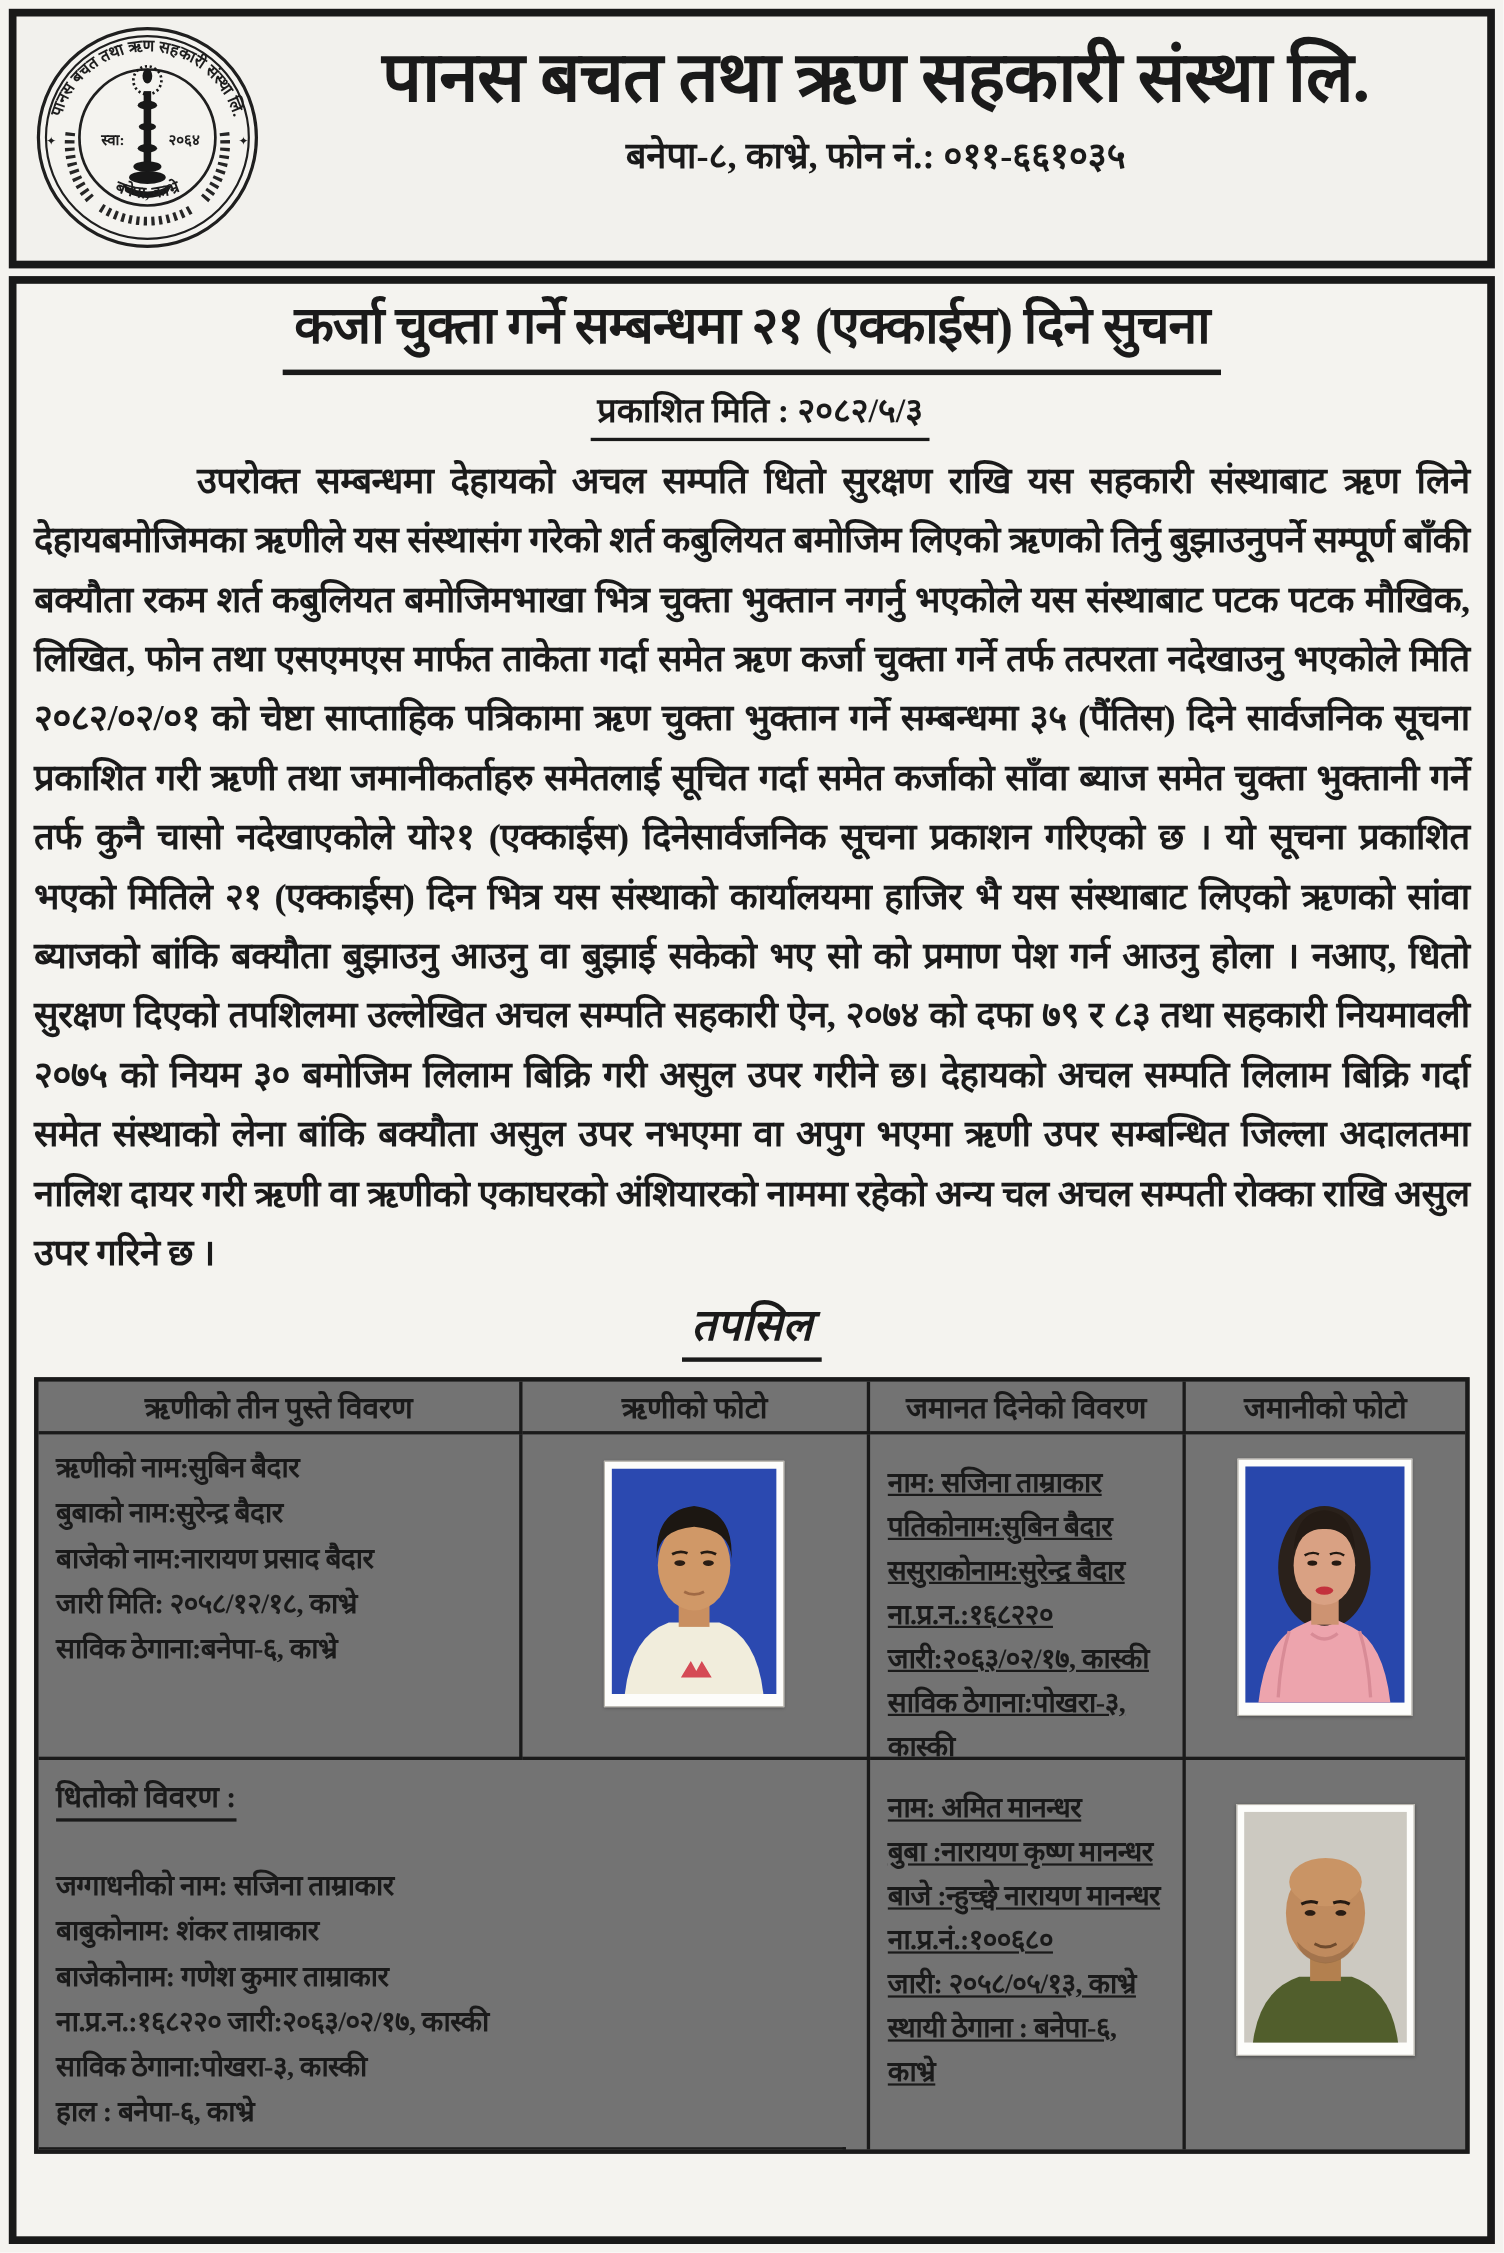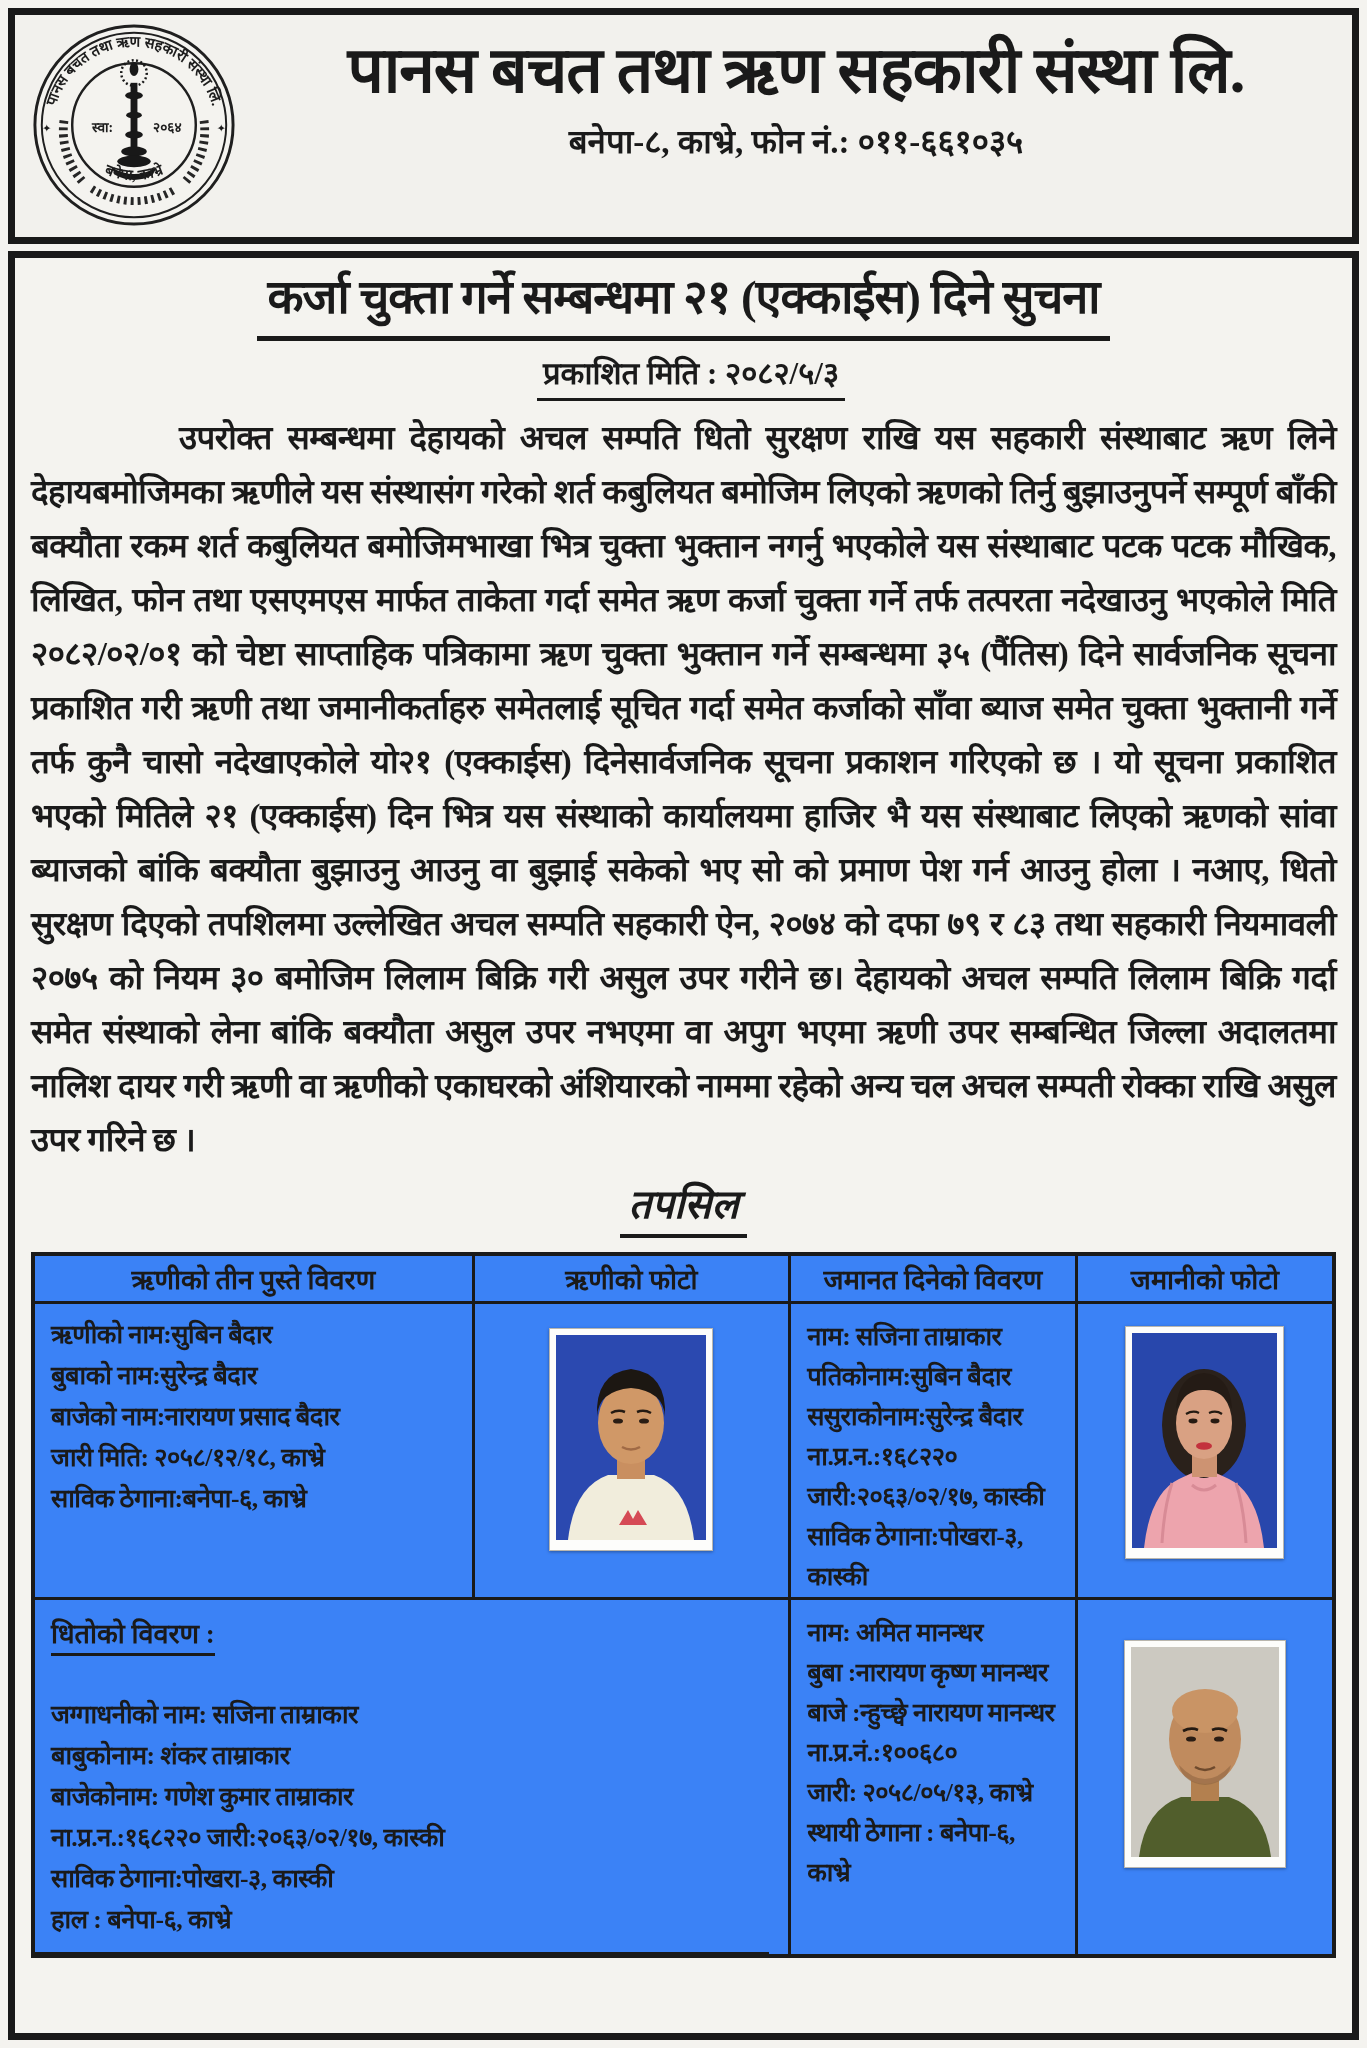--- a/index.html
+++ b/index.html
@@ -78,41 +78,41 @@
     padding:0 8px 4px 8px;
   }
   
   .dt{
     margin:14px 2px 0 2px;
     border:4px solid #1a1a1a;
     height:706px;
     display:grid;
     grid-template-columns:33.9% 24.4% 22.1% 1fr;
     grid-template-rows:48px 296px 1fr;
-    background:#3b82f6;
+    background:#737373;
     box-sizing:border-box;
   }
   .dt-cell{
     border-right:3px solid #1a1a1a;
     border-bottom:3px solid #1a1a1a;
     box-sizing:border-box;
     overflow:hidden;
   }
   .dt-cell.last-col{border-right:none;}
   .dt-cell.last-row{border-bottom:none;}
   .dt-head{
     display:flex;align-items:center;justify-content:center;
     font-size:27px;font-weight:bold;
   }
   .dt-text{
     padding:10px 12px 0 16px;
     font-size:25.5px;font-weight:bold;line-height:41px;
     letter-spacing:-0.5px;
   }
-  .dt-text.tight{line-height:40px;padding-top:13px;}
+  .dt-text.tight{line-height:40px;padding-top:24px;text-decoration:underline;}
   .photo-cell{display:flex;justify-content:center;}
   .photo-frame{
     background:#fdfdfb;
     border:1px solid #b9b6ae;
     box-shadow:0 1px 3px rgba(0,0,0,0.35);
     padding:6px;
     align-self:flex-start;
   }
   .merged-cell{
     grid-column:1 / span 2;

